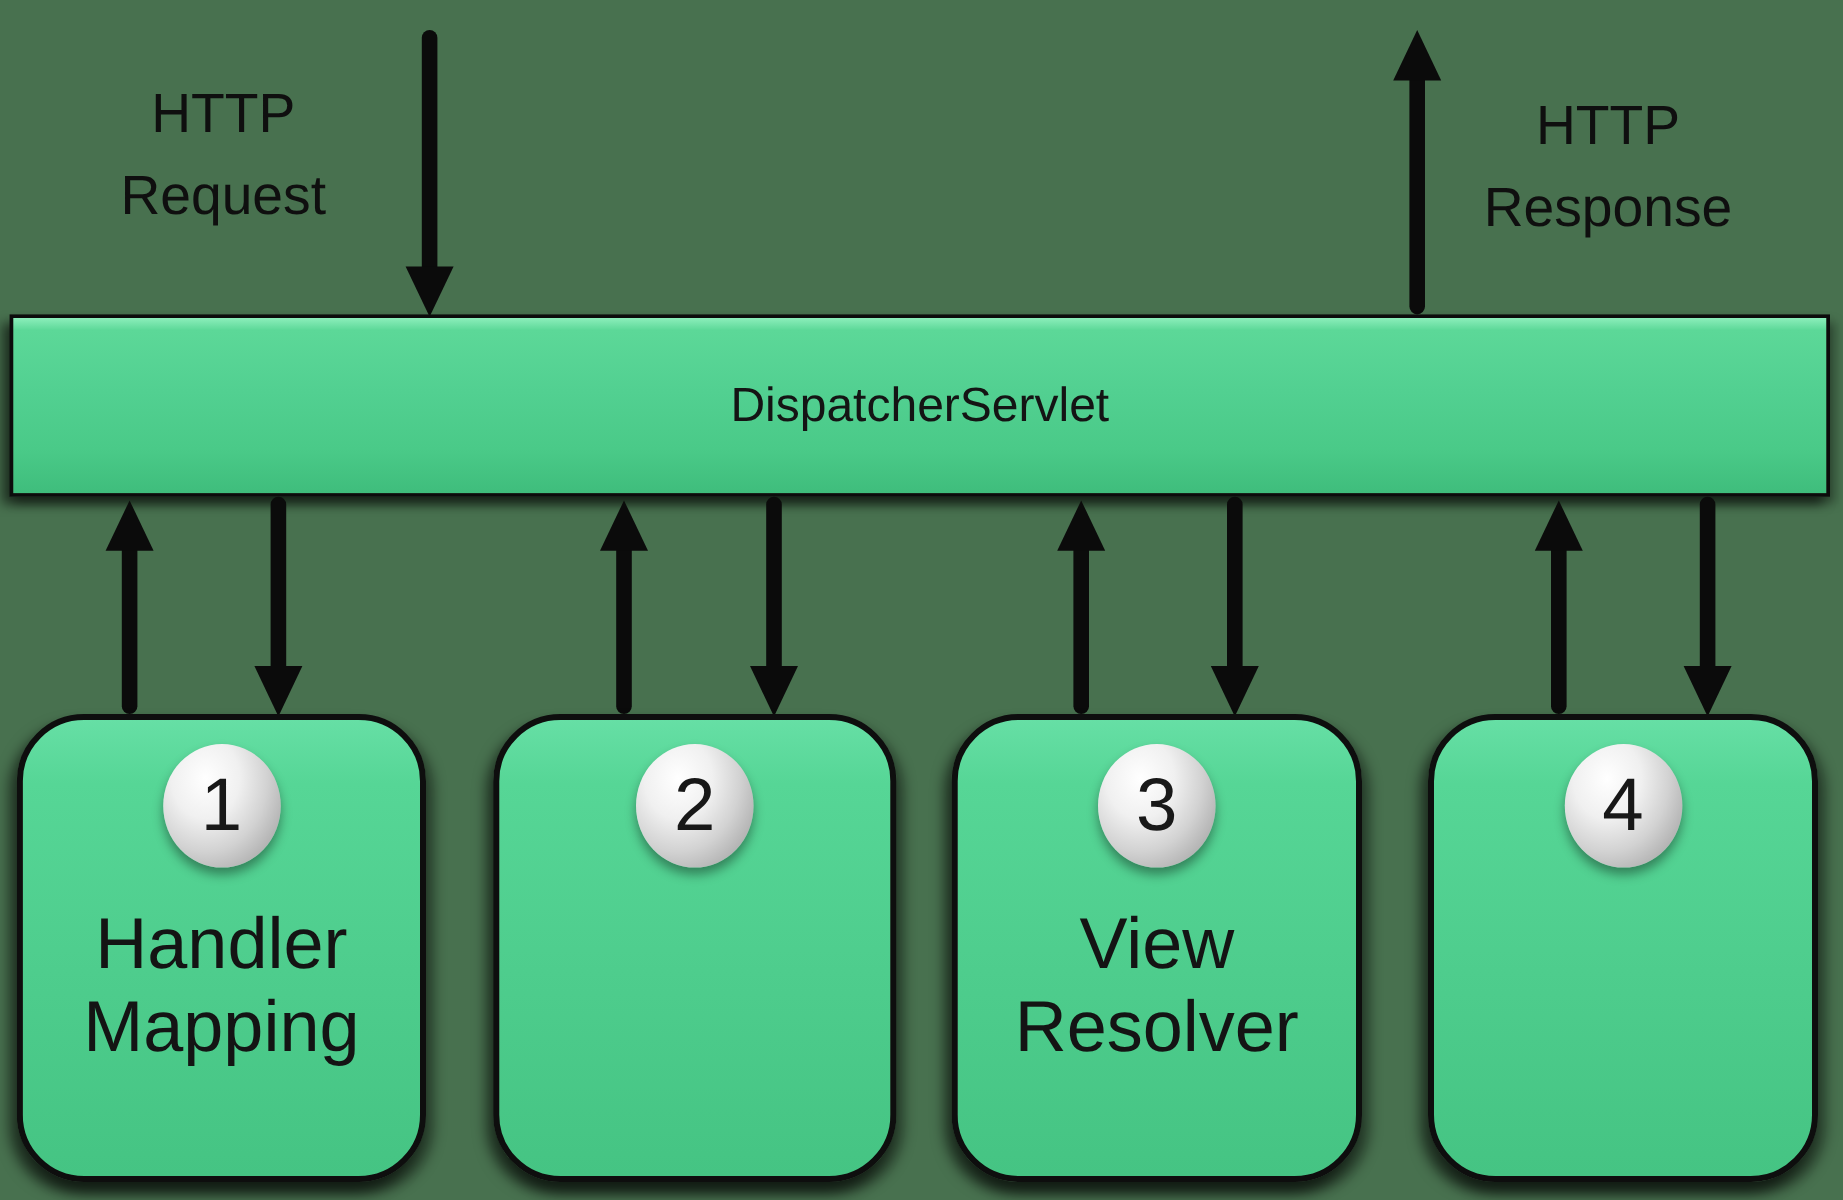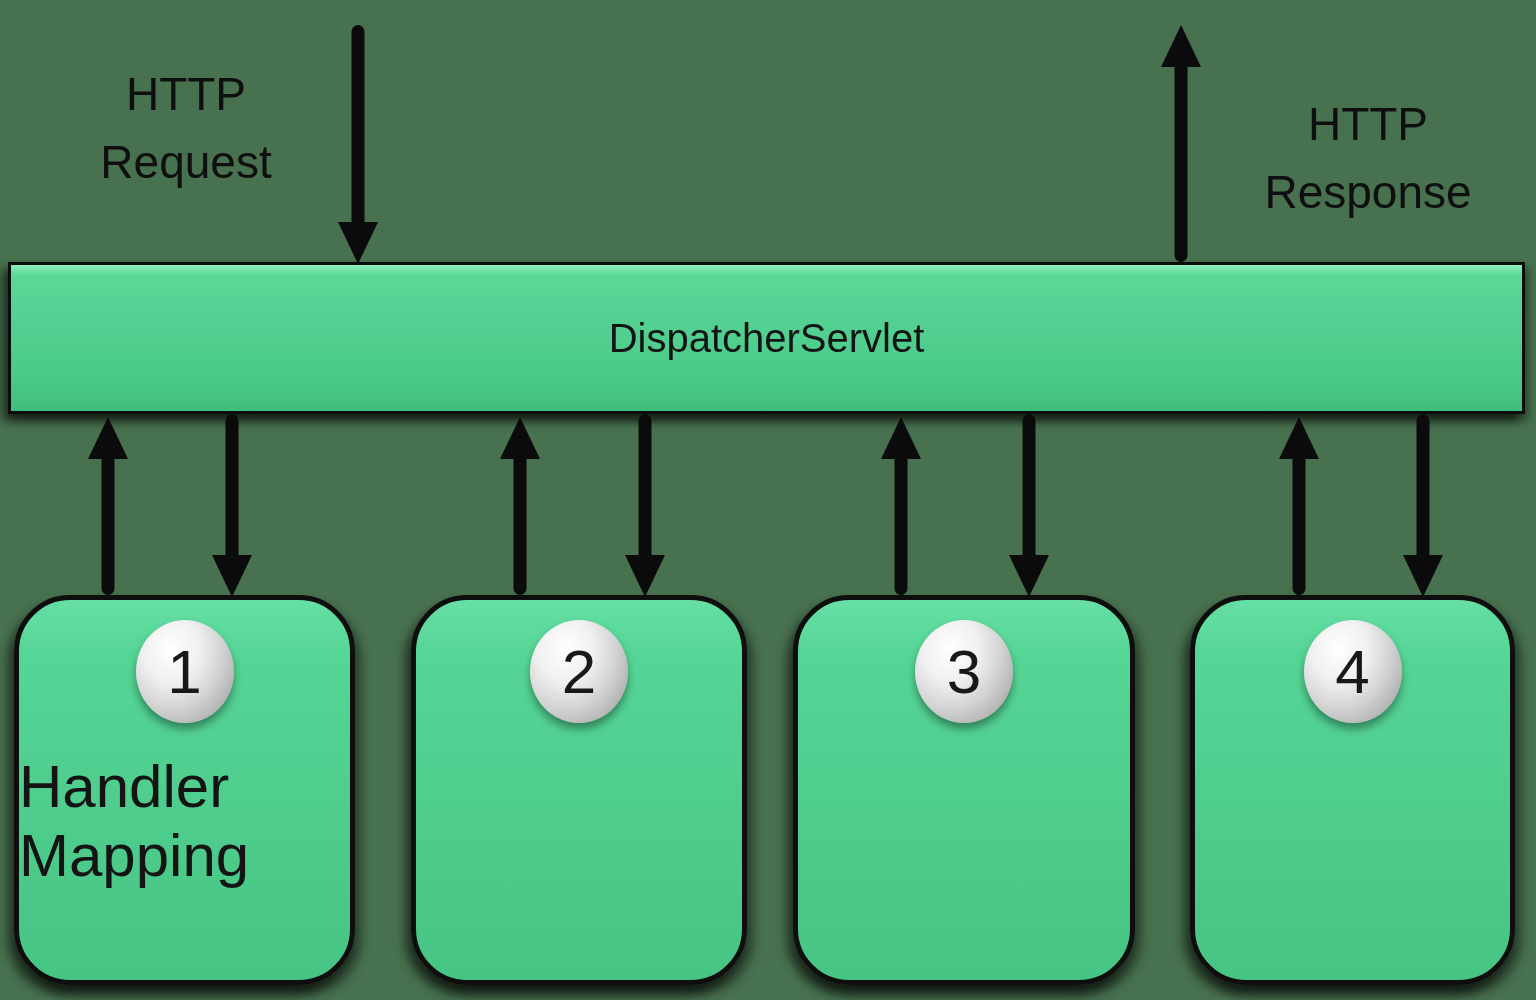--- a/index.html
+++ b/index.html
@@ -14,21 +14,21 @@
 
   
   .toplabel {
     position:absolute;
     text-align:center;
     font-size:46px;
     line-height:1.48;
     color:#0f0f0f;
   }
   .toplabel.request  { left:56px;  top:60px;  width:260px; }
-  .toplabel.response { left:1228px; top:70px; width:280px;margin-top:20px; }
+  .toplabel.response { left:1200px; top:70px; width:280px; }
 
   
   .arrow { position:absolute; width:40px; }
   .arrow .vline {
     position:absolute; left:50%; transform:translateX(-50%);
     width:13px; background:#0b0b0b; border-radius:7px;
     top:0; bottom:0;
   }
   .arrow .head { position:absolute; left:0; width:0; height:0; }
   .arrow.dir-down .vline { bottom:32px; }
@@ -84,20 +84,21 @@
       #ffffff 0%, #f0f0f0 32%, #d2d2d2 58%, #a8a8a8 86%, #949494 100%);
     box-shadow:0 6px 9px rgba(0,0,0,0.38);
     display:flex; align-items:center; justify-content:center;
     font-size:62px;
     color:#181818;
   }
 
   .box-label {
     position:absolute;
     top:152px; left:0; right:0;
+    text-align:center;
     font-size:60px;
     line-height:1.15;
     color:#141414;
   }
 </style>
 </head>
 <body>
 
 <div class="canvas">
 
@@ -159,19 +160,20 @@
     <div class="badge">1</div>
     <div class="box-label">Handler Mapping</div>
   </div>
 
   <div class="box b2">
     <div class="badge">2</div>
   </div>
 
   <div class="box b3">
     <div class="badge">3</div>
+    <div class="box-label">View Resolver</div>
   </div>
 
   <div class="box b4">
     <div class="badge">4</div>
   </div>
 
 </div>
 
 </body></html>

